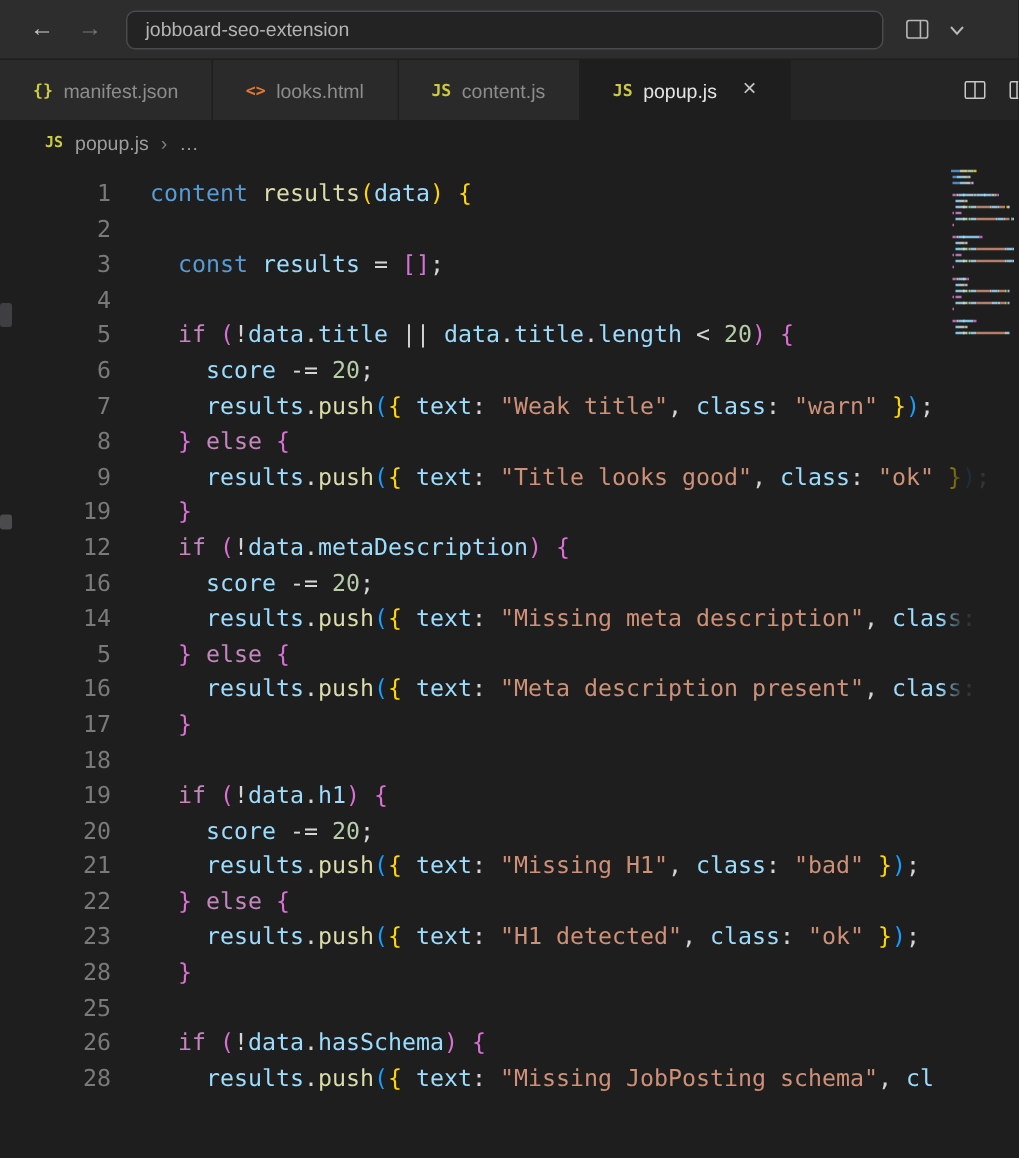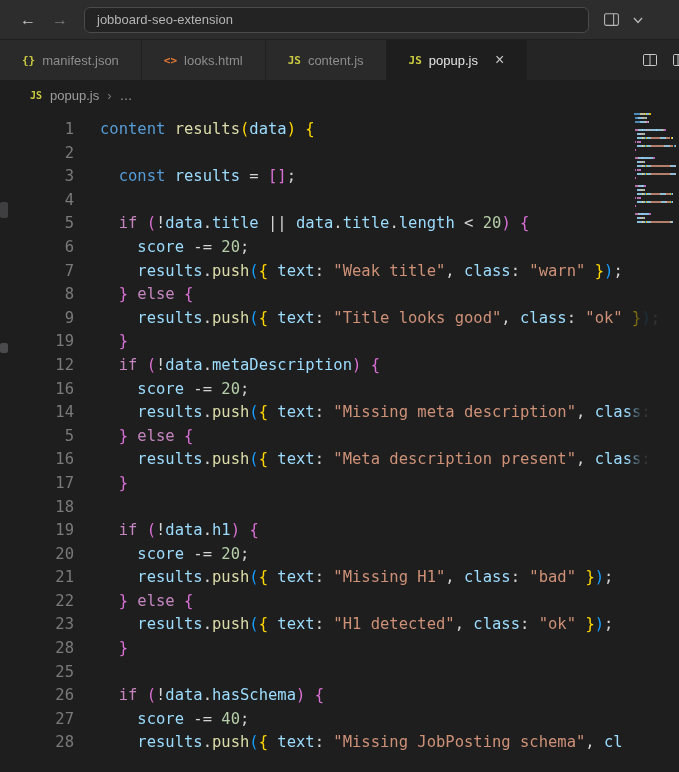--- a/index.html
+++ b/index.html
@@ -162,21 +162,20 @@
       <div class="code-row"><span class="gutter">17</span><span class="line-text"><span style="color: rgb(212, 212, 212);">  </span><span style="color: rgb(218, 112, 214);">}</span></span></div>
       <div class="code-row"><span class="gutter">18</span><span class="line-text"></span></div>
       <div class="code-row"><span class="gutter">19</span><span class="line-text"><span style="color: rgb(212, 212, 212);">  </span><span style="color: rgb(197, 134, 192);">if </span><span style="color: rgb(218, 112, 214);">(</span><span style="color: rgb(212, 212, 212);">!</span><span style="color: rgb(156, 220, 254);">data</span><span style="color: rgb(212, 212, 212);">.</span><span style="color: rgb(156, 220, 254);">h1</span><span style="color: rgb(218, 112, 214);">) </span><span style="color: rgb(218, 112, 214);">{</span></span></div>
       <div class="code-row"><span class="gutter">20</span><span class="line-text"><span style="color: rgb(212, 212, 212);">    </span><span style="color: rgb(156, 220, 254);">score</span><span style="color: rgb(212, 212, 212);"> -= </span><span style="color: rgb(181, 206, 168);">20</span><span style="color: rgb(212, 212, 212);">;</span></span></div>
       <div class="code-row"><span class="gutter">21</span><span class="line-text"><span style="color: rgb(212, 212, 212);">    </span><span style="color: rgb(156, 220, 254);">results</span><span style="color: rgb(212, 212, 212);">.</span><span style="color: rgb(220, 220, 170);">push</span><span style="color: rgb(23, 159, 255);">(</span><span style="color: rgb(255, 215, 0);">{</span><span style="color: rgb(212, 212, 212);"> </span><span style="color: rgb(156, 220, 254);">text</span><span style="color: rgb(212, 212, 212);">: </span><span style="color: rgb(206, 145, 120);">"Missing H1"</span><span style="color: rgb(212, 212, 212);">, </span><span style="color: rgb(156, 220, 254);">class</span><span style="color: rgb(212, 212, 212);">: </span><span style="color: rgb(206, 145, 120);">"bad"</span><span style="color: rgb(212, 212, 212);"> </span><span style="color: rgb(255, 215, 0);">}</span><span style="color: rgb(23, 159, 255);">)</span><span style="color: rgb(212, 212, 212);">;</span></span></div>
       <div class="code-row"><span class="gutter">22</span><span class="line-text"><span style="color: rgb(212, 212, 212);">  </span><span style="color: rgb(218, 112, 214);">}</span><span style="color: rgb(212, 212, 212);"> </span><span style="color: rgb(197, 134, 192);">else</span><span style="color: rgb(212, 212, 212);"> </span><span style="color: rgb(218, 112, 214);">{</span></span></div>
       <div class="code-row"><span class="gutter">23</span><span class="line-text"><span style="color: rgb(212, 212, 212);">    </span><span style="color: rgb(156, 220, 254);">results</span><span style="color: rgb(212, 212, 212);">.</span><span style="color: rgb(220, 220, 170);">push</span><span style="color: rgb(23, 159, 255);">(</span><span style="color: rgb(255, 215, 0);">{</span><span style="color: rgb(212, 212, 212);"> </span><span style="color: rgb(156, 220, 254);">text</span><span style="color: rgb(212, 212, 212);">: </span><span style="color: rgb(206, 145, 120);">"H1 detected"</span><span style="color: rgb(212, 212, 212);">, </span><span style="color: rgb(156, 220, 254);">class</span><span style="color: rgb(212, 212, 212);">: </span><span style="color: rgb(206, 145, 120);">"ok"</span><span style="color: rgb(212, 212, 212);"> </span><span style="color: rgb(255, 215, 0);">}</span><span style="color: rgb(23, 159, 255);">)</span><span style="color: rgb(212, 212, 212);">;</span></span></div>
       <div class="code-row"><span class="gutter">28</span><span class="line-text"><span style="color: rgb(212, 212, 212);">  </span><span style="color: rgb(218, 112, 214);">}</span></span></div>
       <div class="code-row"><span class="gutter">25</span><span class="line-text"></span></div>
       <div class="code-row"><span class="gutter">26</span><span class="line-text"><span style="color: rgb(212, 212, 212);">  </span><span style="color: rgb(197, 134, 192);">if </span><span style="color: rgb(218, 112, 214);">(</span><span style="color: rgb(212, 212, 212);">!</span><span style="color: rgb(156, 220, 254);">data</span><span style="color: rgb(212, 212, 212);">.</span><span style="color: rgb(156, 220, 254);">hasSchema</span><span style="color: rgb(218, 112, 214);">) </span><span style="color: rgb(218, 112, 214);">{</span></span></div>
-      <div class="code-row"><span class="gutter">27</span><span class="line-text"><span style="color: rgb(212, 212, 212);">    </span><span style="color: rgb(156, 220, 254);">score</span><span style="color: rgb(212, 212, 212);"> -= </span><span style="color: rgb(181, 206, 168);">40</span><span style="color: rgb(212, 212, 212);">;</span></span></div>
       <div class="code-row"><span class="gutter">28</span><span class="line-text"><span style="color: rgb(212, 212, 212);">    </span><span style="color: rgb(156, 220, 254);">results</span><span style="color: rgb(212, 212, 212);">.</span><span style="color: rgb(220, 220, 170);">push</span><span style="color: rgb(23, 159, 255);">(</span><span style="color: rgb(255, 215, 0);">{</span><span style="color: rgb(212, 212, 212);"> </span><span style="color: rgb(156, 220, 254);">text</span><span style="color: rgb(212, 212, 212);">: </span><span style="color: rgb(206, 145, 120);">"Missing JobPosting schema"</span><span style="color: rgb(212, 212, 212);">, </span><span style="color: rgb(156, 220, 254);">cl</span></span></div>
     </div>
   <div class="minimap">
     <div id="minimap-content">
         <div class="mm-row">
           <span class="mm-seg" style="width: 6.3px; background: rgb(86, 156, 214);"></span>
           <span class="mm-seg" style="width: 4.9px; background: rgb(220, 220, 170);"></span>
           <span class="mm-seg" style="width: 0.7px; background: rgb(255, 215, 0);"></span>
           <span class="mm-seg" style="width: 2.8px; background: rgb(156, 220, 254);"></span>
           <span class="mm-seg" style="width: 1.4px; background: rgb(255, 215, 0);"></span>

